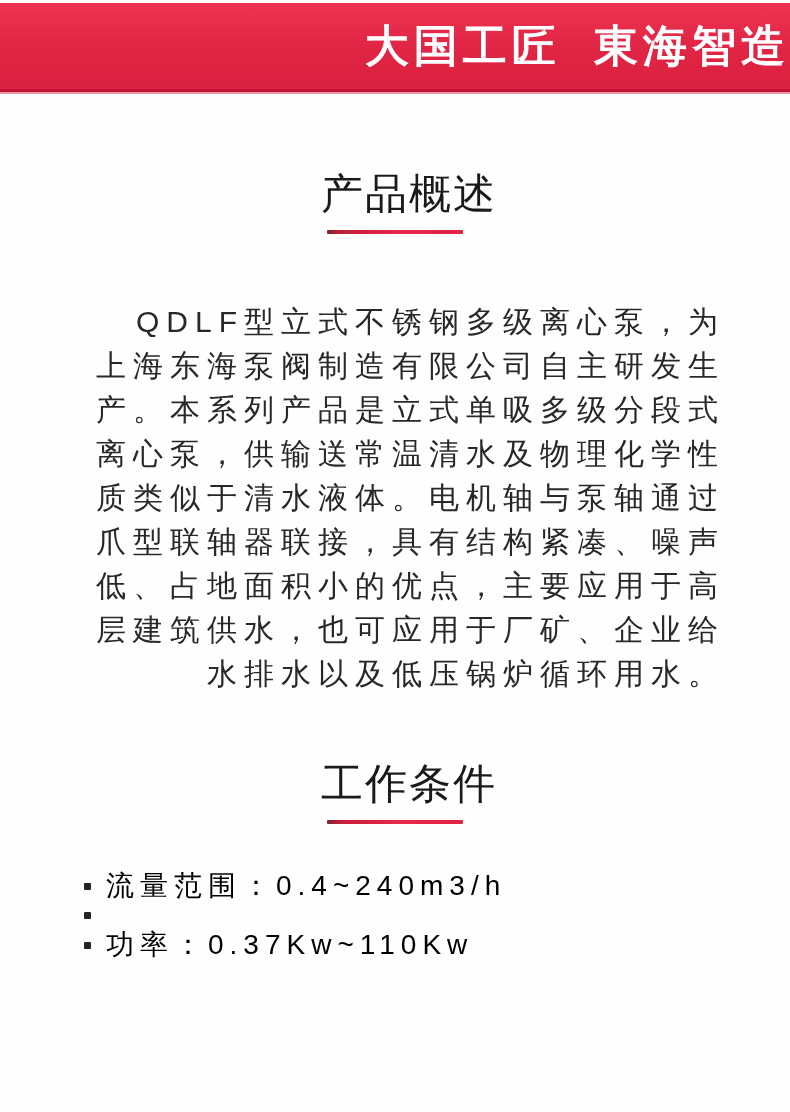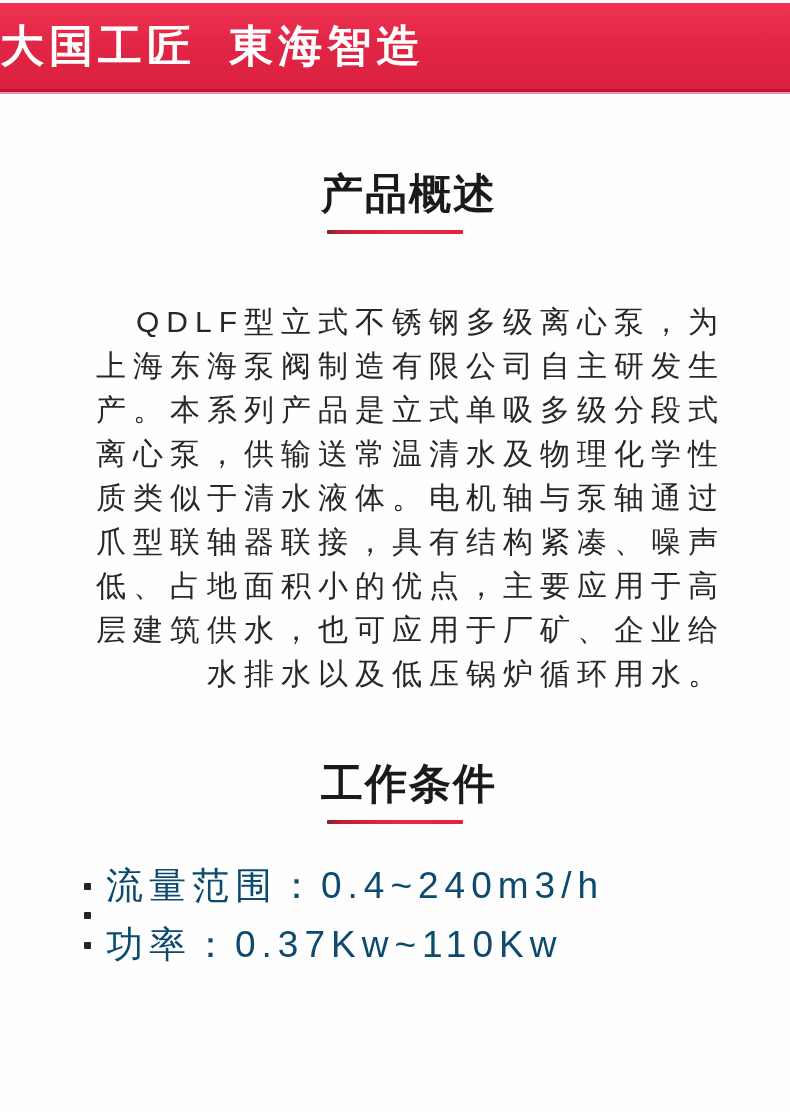--- a/index.html
+++ b/index.html
@@ -20,39 +20,39 @@
   }
   
   .banner {
     margin-top: 3px;
     height: 86px;
     background: linear-gradient(180deg, #ef3453 0%, #e22645 45%, #da2040 100%);
     border-bottom: 3px solid #c11535;
     box-shadow: 0 2px 0 rgba(226, 77, 100, 0.6);
     display: flex;
     align-items: center;
-    justify-content: flex-start;
+    justify-content: flex-end;
   }
   .banner-title {
     margin: 0;
     color: #ffffff;
     font-size: 44px;
     line-height: 44px;
     font-weight: 700;
     letter-spacing: 5px;
     word-spacing: 16px;
     white-space: nowrap;
   }
   
   .sec-title {
     margin: 80px 0 0;
     text-align: center;
     font-size: 42px;
     line-height: 44px;
-    font-weight: 700;
+    font-weight: 400;
     letter-spacing: 2px;
     color: #1a1a1a;
     padding-left: 28px;
   }
   .sec-conditions .sec-title {
     margin-top: 66px;
   }
   .title-underline {
     width: 136px;
     height: 4px;
@@ -73,24 +73,24 @@
   }
   
   .spec-list {
     list-style: none;
     margin: 48px 0 0;
     padding: 0 20px 0 84px;
   }
   .spec-list li {
     display: flex;
     align-items: center;
-    font-size: 37px;
+    font-size: 28px;
     line-height: 28px;
     letter-spacing: 6px;
-    color: #0c4a6e;
+    color: #000000;
     margin-bottom: 12px;
     white-space: nowrap;
   }
   .bullet-dot {
     flex: none;
     width: 7px;
     height: 7px;
     background: #242424;
     border-radius: 1px;
     margin-right: 15px;

